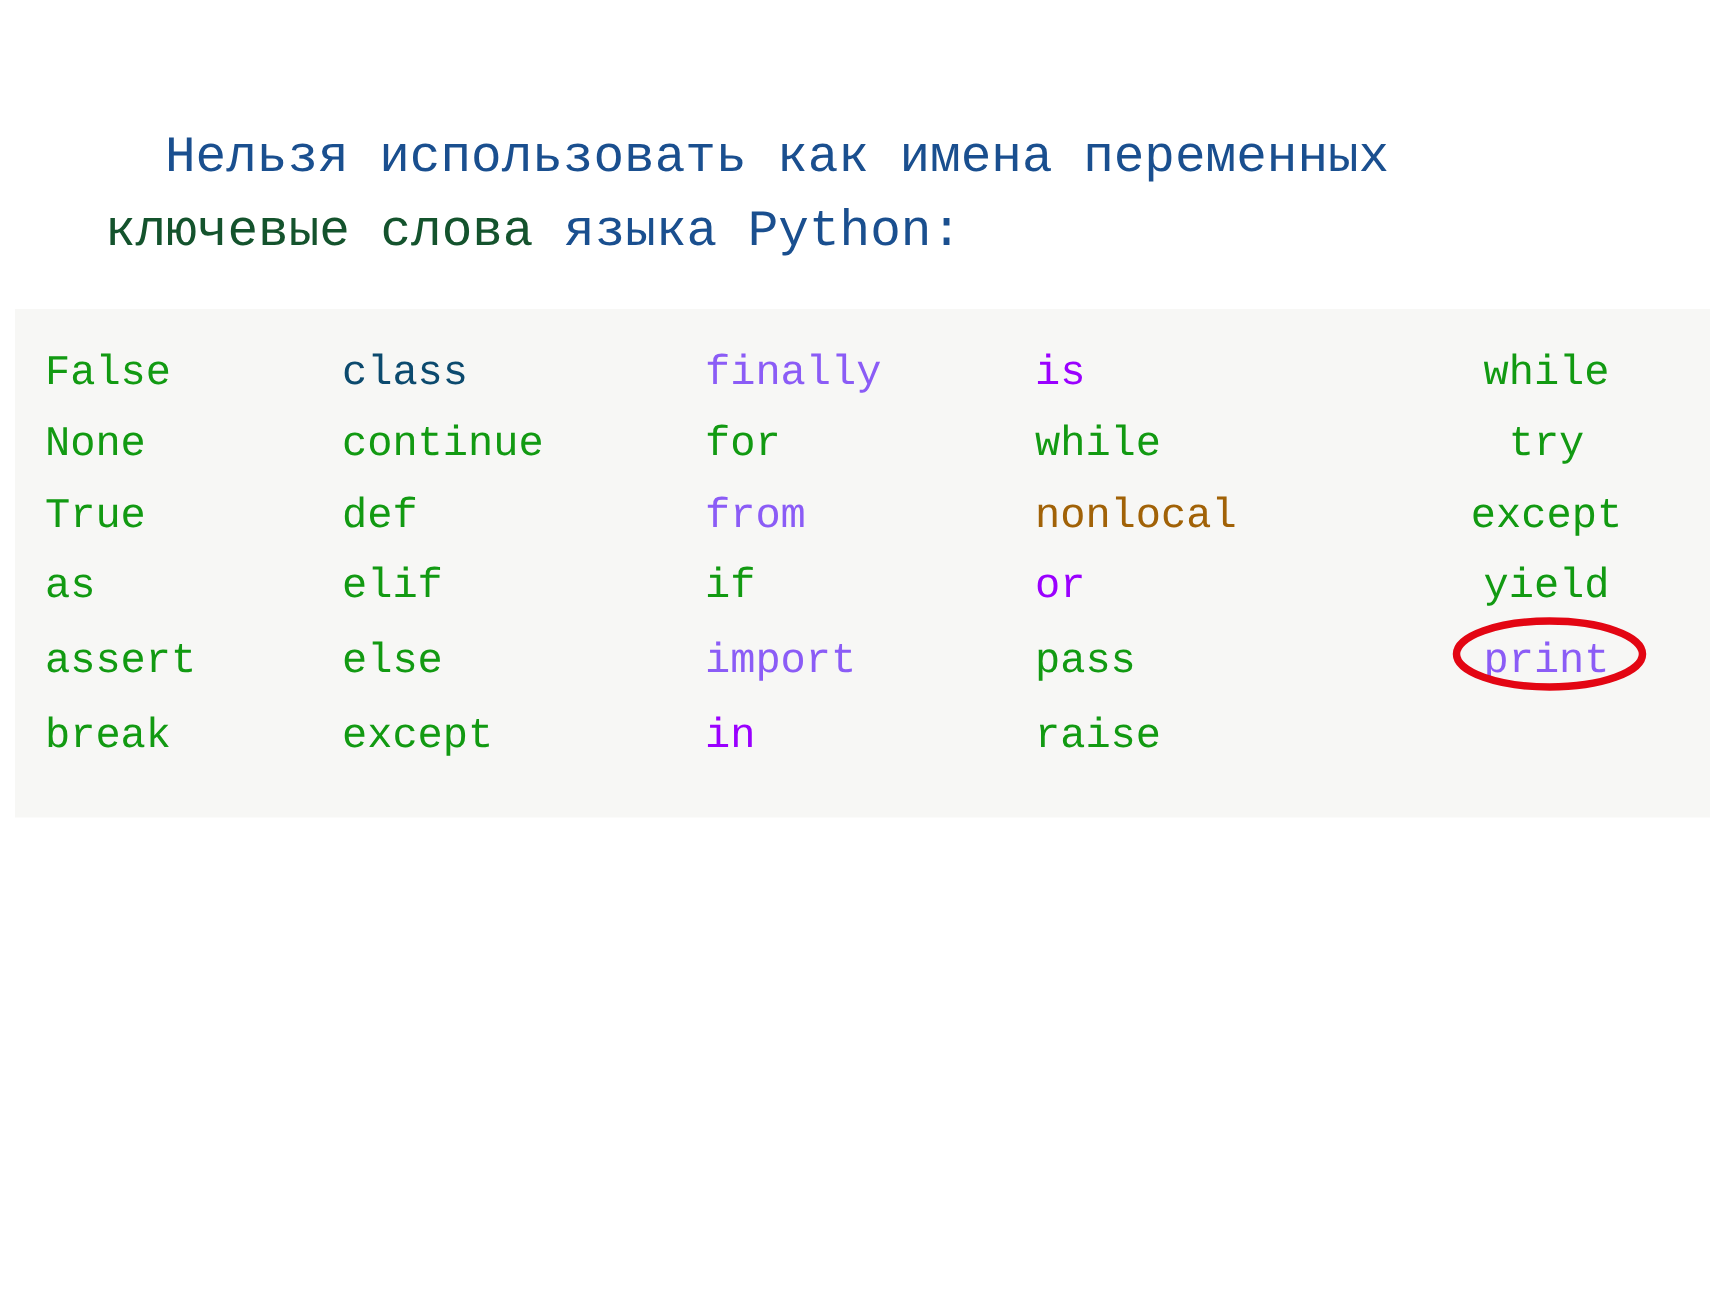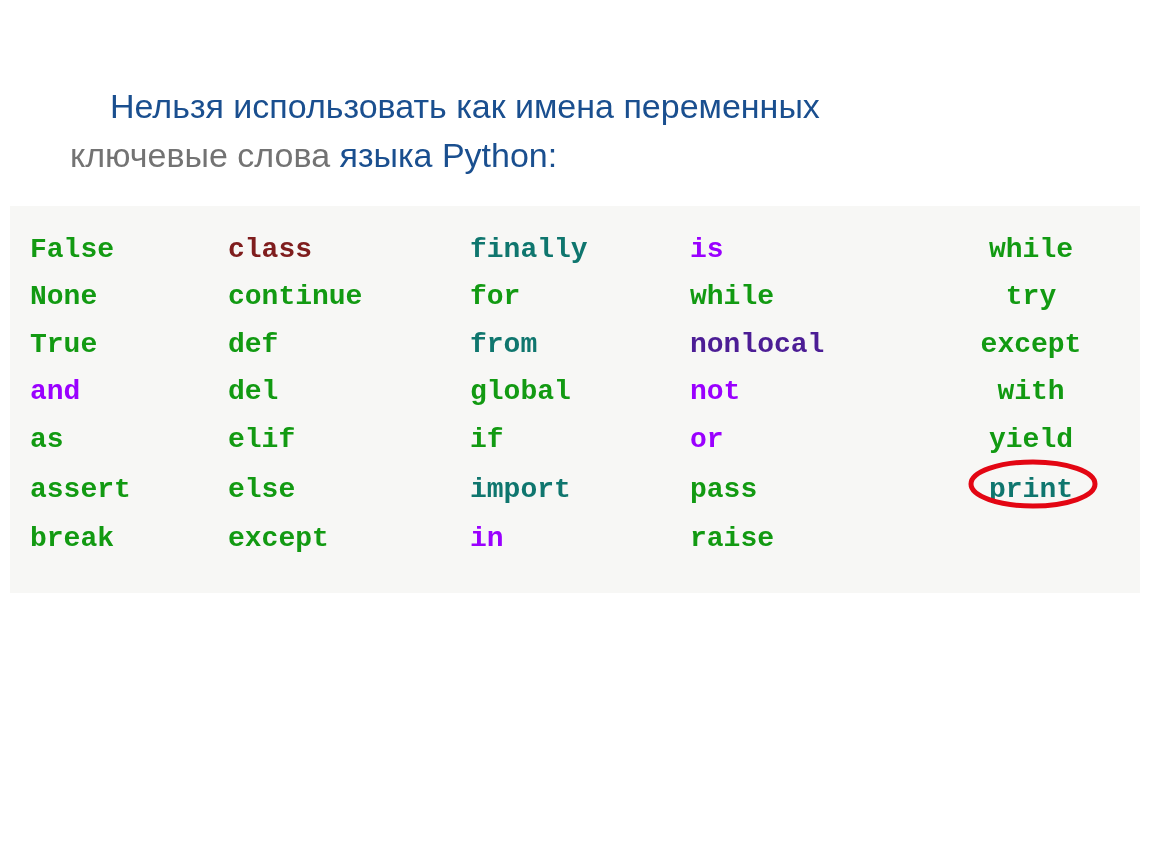--- a/index.html
+++ b/index.html
@@ -8,45 +8,46 @@
       height: 864px;
       background: #ffffff;
       font-family: Arial, sans-serif;
       overflow: hidden;
     }
     .heading {
       padding: 82px 70px 0 70px;
       font-size: 34px;
       line-height: 1.45;
       color: #1a4f8f;
+      font-family: Liberation Mono, monospace;
     }
     .indent { padding-left: 40px; }
-    .keywords-phrase { color: #737373; }
+    .keywords-phrase { color: #14532d; }
     .table-wrap {
       margin: 25px 10px 0 10px;
       background: #f7f7f5;
       padding: 20px 10px 30px 20px;
     }
     table {
       width: 100%;
       border-collapse: separate;
       border-spacing: 0;
       font-family: "Courier New", monospace;
       font-size: 28px;
       line-height: 1.7;
-      font-weight: bold;
+      font-weight: normal;
       table-layout: fixed;
     }
     td { vertical-align: middle; }
     td.c5 { text-align: center; }
     .c-green  { color: #129a12; }
     .c-purple { color: #9a00ff; }
-    .c-blue   { color: #0f766e; }
-    .c-brown  { color: #7f1d1d; }
-    .c-black  { color: #4c1d95; }
+    .c-blue   { color: #8b5cf6; }
+    .c-brown  { color: #0c4a6e; }
+    .c-black  { color: #a16207; }
     .circled-wrap {
       position: relative;
       display: inline-block;
       padding: 2px 12px;
     }
     .circle-svg {
       position: absolute;
       left: -14px;
       top: -6px;
       width: 140px;
@@ -89,27 +90,20 @@
           <td class="c5"><span class="c-green">try</span></td>
         </tr>
         <tr>
           <td><span class="c-green">True</span></td>
           <td><span class="c-green">def</span></td>
           <td><span class="c-blue">from</span></td>
           <td><span class="c-black">nonlocal</span></td>
           <td class="c5"><span class="c-green">except</span></td>
         </tr>
         <tr>
-          <td><span class="c-purple">and</span></td>
-          <td><span class="c-green">del</span></td>
-          <td><span class="c-green">global</span></td>
-          <td><span class="c-purple">not</span></td>
-          <td class="c5"><span class="c-green">with</span></td>
-        </tr>
-        <tr>
           <td><span class="c-green">as</span></td>
           <td><span class="c-green">elif</span></td>
           <td><span class="c-green">if</span></td>
           <td><span class="c-purple">or</span></td>
           <td class="c5"><span class="c-green">yield</span></td>
         </tr>
         <tr>
           <td><span class="c-green">assert</span></td>
           <td><span class="c-green">else</span></td>
           <td><span class="c-blue">import</span></td>

